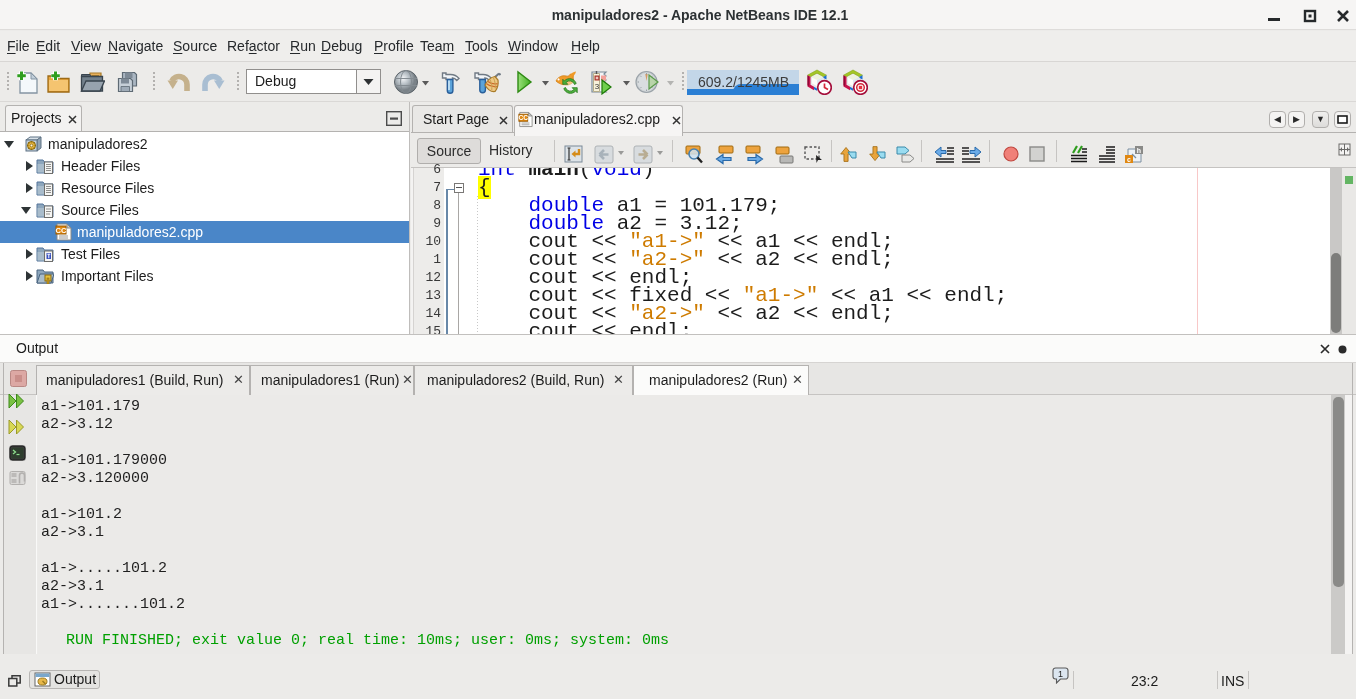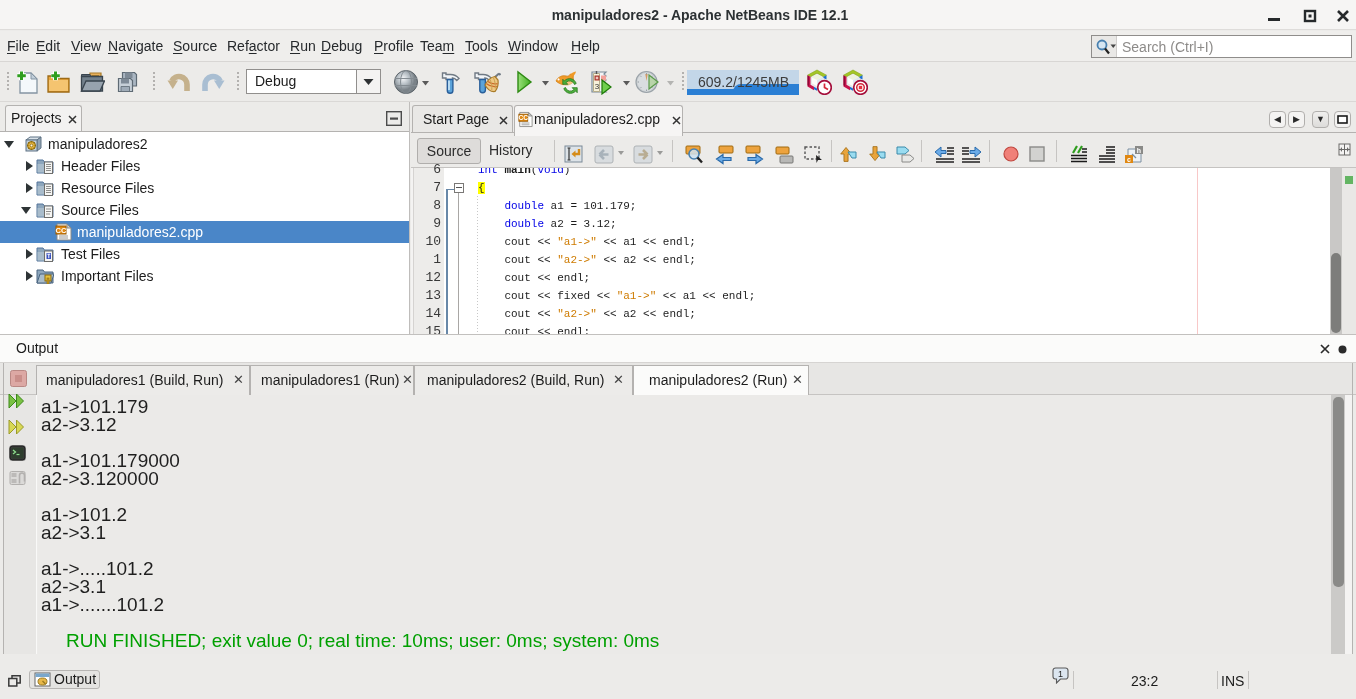--- a/index.html
+++ b/index.html
@@ -50,21 +50,21 @@
 #ed-toolbar { left:0px; top:31px; width:945px; height:35px; background:#ecebe9; border-bottom:1px solid #c5c3c1; }
 #src-btn { left:6px; top:5px; width:64px; height:26px; background:#dedcda; border:1px solid #b0aeac; border-radius:3px; text-align:center; line-height:24px; color:#2c2c2c; }
 #hist-btn { left:78px; top:5px; width:62px; height:26px; line-height:24px; color:#2c2c2c; }
 .esep { position:absolute; top:7px; width:1px; height:22px; background:#c6c4c2; }
 .eic { position:absolute; top:12px; }
 
 #code { left:0px; top:66px; width:945px; height:166px; background:#fff; }
 #gutter { left:0; top:0; width:33px; height:166px; background:linear-gradient(90deg,#d5d3d1 0 1px,#edecea 1px); border-left:2px solid #f4f3f2; }
 #lnums { left:0; top:0; width:30px; height:166px; font-family:"Liberation Mono",monospace; font-size:13px; color:#383838; text-align:right; }
 .ln { position:absolute; right:0px; width:30px; height:18px; line-height:18px; }
-#codelines { left:0px; top:0; width:919px; height:166px; overflow:hidden; font-family:"Liberation Mono",monospace; font-size:11px; white-space:pre; }
+#codelines { left:0px; top:0; width:919px; height:166px; overflow:hidden; font-family:"Liberation Mono",monospace; font-size:21px; white-space:pre; }
 .cl { position:absolute; left:67px; height:18px; line-height:18px; }
 .kw { color:#0000e6; }
 .str { color:#ce7b00; }
 .brc { background:#ffff00; }
 #margin-line { left:786px; top:0; width:1px; height:166px; background:#f8c8c8; }
 #fold-vline { left:35px; top:21px; width:2px; height:145px; background:#6888a8; }
 #fold-hline { left:37px; top:21px; width:8px; height:1px; background:#6888a8; }
 #fold-gline { left:47px; top:23px; width:1px; height:143px; background:#a9a7a5; }
 #fold-box { left:43px; top:15px; width:10px; height:10px; background:#fff; border:1px solid #7a7876; }
 #fold-box div { position:absolute; left:1px; top:3px; width:6px; height:1px; background:#555; }
@@ -76,21 +76,21 @@
 #ed-stripe .mark { position:absolute; left:3px; top:8px; width:8px; height:8px; background:#63b563; }
 
 #output { left:0; top:334px; width:1356px; height:320px; background:#ecebe9; border-top:1px solid #c2c0be; }
 #out-title { left:0; top:0; width:1356px; height:28px; background:#fbfbfa; border-bottom:1px solid #d6d4d2; }
 #out-tabs { left:0; top:28px; width:1356px; height:32px; background:#e7e6e4; border-bottom:1px solid #c6c4c2; }
 .otab { position:absolute; top:2px; height:30px; background:#ecebe9; border:1px solid #b4b2b0; border-bottom:none; line-height:28px; white-space:nowrap; }
 .otab.active { background:#fbfbfa; }
 .ox { position:absolute; top:0px; font-size:13px; color:#444; }
 #out-left-line { left:3px; top:28px; width:1px; height:291px; background:#b5b3b1; }
 #out-rail { left:4px; top:60px; width:33px; height:259px; background:#e7e6e4; border-right:1px solid #f9f9f8; }
-#out-text { left:38px; top:60px; width:1293px; height:259px; background:#ebeae8; font-family:Liberation Sans, sans-serif; font-size:19px; color:#1f1f1f; }
+#out-text { left:38px; top:60px; width:1293px; height:259px; background:#ebeae8; font-family:Liberation Mono, monospace; font-size:15px; color:#1f1f1f; }
 #out-text pre { position:absolute; left:3px; top:3px; font-family:inherit; line-height:18px; }
 .grn { color:#00a000;margin-left:25px; }
 #out-vsb { left:1331px; top:60px; width:14px; height:259px; background:#cbcac8; }
 #out-vsb .thumb { position:absolute; left:2px; top:2px; width:11px; height:190px; background:#8a8a88; border-radius:5px; }
 #out-white { left:1345px; top:60px; width:7px; height:259px; background:#f4f3f2; }
 #out-right-line { left:1352px; top:28px; width:1px; height:291px; background:#b5b3b1; }
 
 #statusbar { left:0; top:654px; width:1356px; height:45px; background:#ecebe9; }
 #out-btn { left:29px; top:16px; width:71px; height:19px; padding:0 0 0 24px; background:#e4e3e1; border:1px solid #b7b5b3; border-radius:3px; line-height:17px; }
 .sep2 { position:absolute; top:17px; width:1px; height:18px; background:#c6c4c2; }
@@ -119,29 +119,20 @@
   <span class="mi" style="left:108px"><u>N</u>avigate</span>
   <span class="mi" style="left:173px"><u>S</u>ource</span>
   <span class="mi" style="left:227px">Ref<u>a</u>ctor</span>
   <span class="mi" style="left:290px"><u>R</u>un</span>
   <span class="mi" style="left:321px"><u>D</u>ebug</span>
   <span class="mi" style="left:374px"><u>P</u>rofile</span>
   <span class="mi" style="left:420px">Tea<u>m</u></span>
   <span class="mi" style="left:465px"><u>T</u>ools</span>
   <span class="mi" style="left:508px"><u>W</u>indow</span>
   <span class="mi" style="left:571px"><u>H</u>elp</span>
-  <div id="searchbox" class="abs">
-    <div id="search-left" class="abs"></div>
-    <svg class="abs" style="left:3px;top:2px" width="22" height="18" viewBox="0 0 22 18">
-      <circle cx="7" cy="7" r="4.5" fill="#d6e6f2" stroke="#4880b0" stroke-width="1.8"></circle>
-      <path d="M10 10.5 L14 15.5" stroke="#222" stroke-width="2.2"></path>
-      <path d="M15.5 6.5 l5.5 0 l-2.75 3.5 z" fill="#444"></path>
-    </svg>
-    <span id="search-ph" class="abs">Search (Ctrl+I)</span>
-  </div>
 </div>
 
 <div id="toolbar" class="abs">
   <div class="grip" style="left:7px"></div>
   <svg class="tbi" style="left:16px" width="22" height="24" viewBox="0 0 22 24">
     <path d="M4 3 h11 l6 6 v14 h-17 z" fill="#f4f8fb" stroke="#8494a2" stroke-width="1.3"></path>
     <path d="M15 3 l6 6 h-6 z" fill="#c2cfda" stroke="#8494a2" stroke-width="1"></path>
     <path d="M5.5 1.2 v9 M1 5.7 h9" stroke="#ffffff" stroke-width="5"></path>
     <path d="M5.5 1.5 v8.5 M1.3 5.7 h8.5" stroke="#2f9e1f" stroke-width="3"></path>
   </svg>

